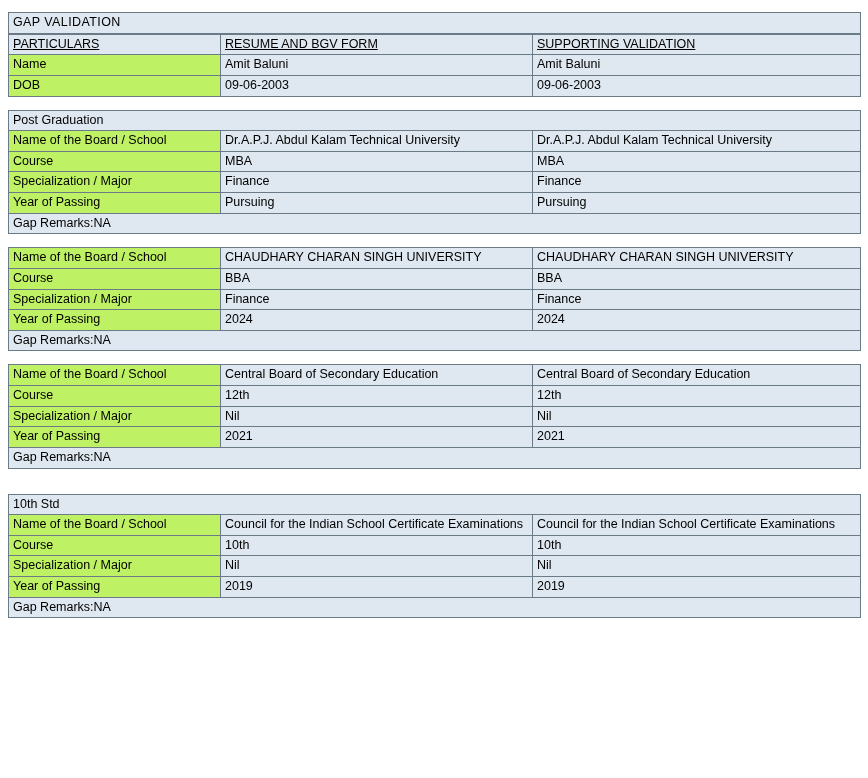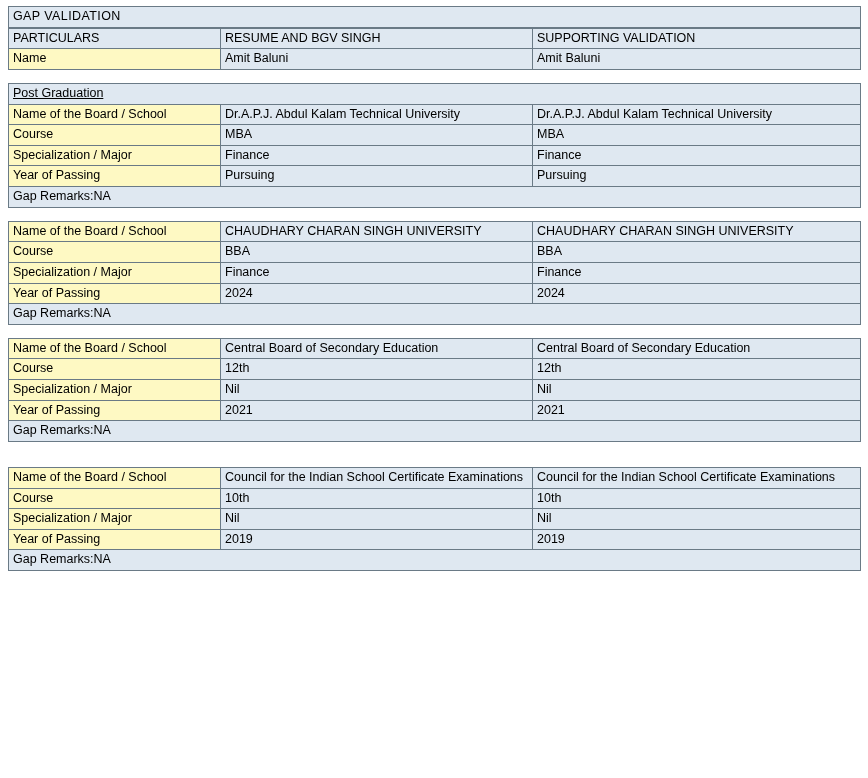--- a/index.html
+++ b/index.html
@@ -12,20 +12,21 @@
     height: 778px;
     font-family: "Liberation Sans", sans-serif;
     font-size: 12.5px;
     color: #000000;
     overflow: hidden;
   }
   .page {
     width: 868px;
     padding: 6px 8px 0 8px;
     box-sizing: border-box;
+    margin-top: 6px;
   }
   table.gv {
     border-collapse: collapse;
     table-layout: fixed;
     width: 852px;
   }
   table.gv td, table.gv th {
     border: 1px solid #6a7a86;
     padding: 2px 4px;
     vertical-align: middle;
@@ -45,31 +46,31 @@
   .title-row td {
     text-align: center;
     font-weight: bold;
     letter-spacing: 0.4px;
     height: 24px;
     font-size: 13px;
   }
   .hdr td {
     font-weight: bold;
     height: 19px;
+    text-decoration: underline;
   }
   .section td {
     font-weight: bold;
     height: 19px;
-    text-decoration: underline;
   }
   .white td {
     background: #ffffff;
   }
   .white td.lbl {
-    background: #fef9c3;
+    background: #bef264;
   }
   .tall td {
     height: 32px;
   }
   .tall2 td {
     height: 40px;
   }
   .gap td {
     font-weight: bold;
     height: 20px;
@@ -99,28 +100,33 @@
 
   <table class="gv">
     <colgroup>
         <col class="c1">
         <col class="c2">
         <col class="c3">
       </colgroup>
     <tbody>
       <tr class="hdr">
         <td>PARTICULARS</td>
-        <td>RESUME AND BGV SINGH</td>
+        <td>RESUME AND BGV FORM</td>
         <td>SUPPORTING VALIDATION</td>
       </tr>
       <tr class="white">
         <td class="lbl">Name</td>
         <td>Amit Baluni</td>
         <td>Amit Baluni</td>
       </tr>
+      <tr class="white">
+        <td class="lbl">DOB</td>
+        <td>09-06-2003</td>
+        <td>09-06-2003</td>
+      </tr>
     </tbody>
   </table>
 
   <div class="spacer"></div>
 
   <table class="gv">
     <colgroup>
         <col class="c1">
         <col class="c2">
         <col class="c3">
@@ -227,20 +233,23 @@
 
   <div class="spacer-lg"></div>
 
   <table class="gv">
     <colgroup>
         <col class="c1">
         <col class="c2">
         <col class="c3">
       </colgroup>
     <tbody>
+      <tr class="section">
+        <td colspan="3">10th Std</td>
+      </tr>
       <tr class="white tall2">
         <td class="lbl">Name of the Board / School</td>
         <td>Council for the Indian School Certificate Examinations</td>
         <td>Council for the Indian School Certificate Examinations</td>
       </tr>
       <tr class="white">
         <td class="lbl">Course</td>
         <td>10th</td>
         <td>10th</td>
       </tr>

